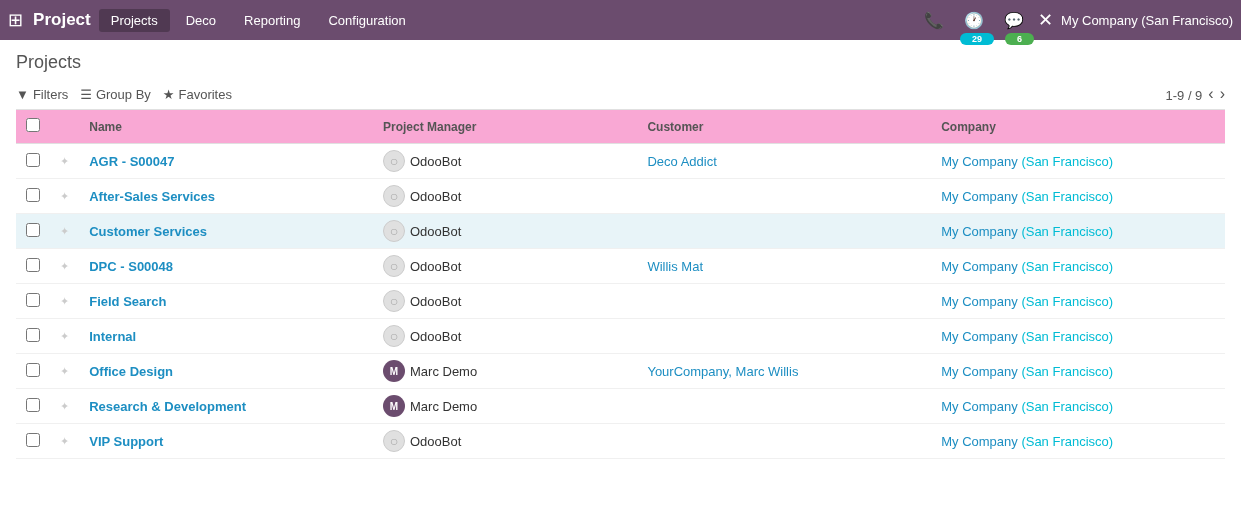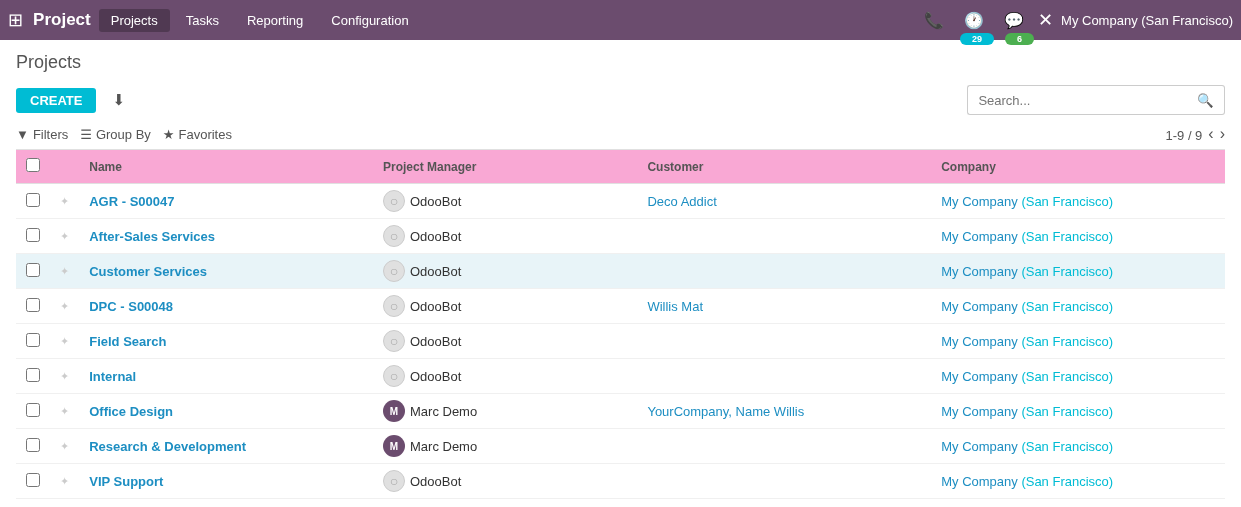--- a/index.html
+++ b/index.html
@@ -180,21 +180,21 @@
     input[type="checkbox"] { cursor: pointer; width: 14px; height: 14px; }
   </style>
 </head>
 <body>
 
 <nav class="topnav">
   <span class="topnav-grid-icon">⊞</span>
   <span class="topnav-title">Project</span>
   <div class="topnav-menu">
     <a class="topnav-menu-item active">Projects</a>
-    <a class="topnav-menu-item">Tasks</a>
+    <a class="topnav-menu-item">Deco</a>
     <a class="topnav-menu-item">Reporting</a>
     <a class="topnav-menu-item">Configuration</a>
   </div>
   <div class="topnav-right">
     <button class="topnav-icon-btn" style="position:relative;">
       <span>📞</span>
     </button>
     <button class="topnav-icon-btn" style="position:relative;">
       <span>🕐</span>
       <span class="badge">29</span>
@@ -204,32 +204,20 @@
       <span class="badge badge-green">6</span>
     </button>
     <button class="topnav-close-btn">✕</button>
     <span class="topnav-company">My Company (San Francisco)</span>
   </div>
 </nav>
 
 <div class="page">
   <div class="page-title">Projects</div>
 
-  <div class="toolbar">
-    <button class="btn-create">CREATE</button>
-    <button class="btn-upload" title="Upload">
-      <span>⬇</span>
-    </button>
-    <div class="search-area">
-      <input class="search-input" type="text" placeholder="Search..." style="">
-      <button class="search-btn">
-        <span>🔍</span>
-      </button>
-    </div>
-  </div>
 
   <div class="filterbar">
     <div class="filterbar-left">
       <button class="filter-btn">
         <span>▼</span>
         <span>Filters</span>
       </button>
       <button class="filter-btn">
         <span>☰</span>
         <span>Group By</span>
@@ -342,21 +330,21 @@
           <tr>
             <td class="row-checkbox"><input type="checkbox" style=""></td>
             <td class="col-drag" style="color: rgb(204, 204, 204); font-size: 11px;">✦</td>
             <td class="col-name"><a class="link-blue" href="#">Office Design</a></td>
             <td class="col-pm">
               <div class="pm-cell">
                 <span class="avatar-circle avatar-marc">M</span>
                 <span class="pm-name">Marc Demo</span>
               </div>
             </td>
-            <td class="col-customer"><a class="link-blue" href="#">YourCompany, Name Willis</a></td>
+            <td class="col-customer"><a class="link-blue" href="#">YourCompany, Marc Willis</a></td>
             <td class="col-company"><a class="link-blue" href="#">My Company <span style="color: rgb(0, 188, 212);">(San Francisco)</span></a></td>
           </tr>
           <tr>
             <td class="row-checkbox"><input type="checkbox" style=""></td>
             <td class="col-drag" style="color: rgb(204, 204, 204); font-size: 11px;">✦</td>
             <td class="col-name"><a class="link-blue" href="#">Research &amp; Development</a></td>
             <td class="col-pm">
               <div class="pm-cell">
                 <span class="avatar-circle avatar-marc">M</span>
                 <span class="pm-name">Marc Demo</span>

